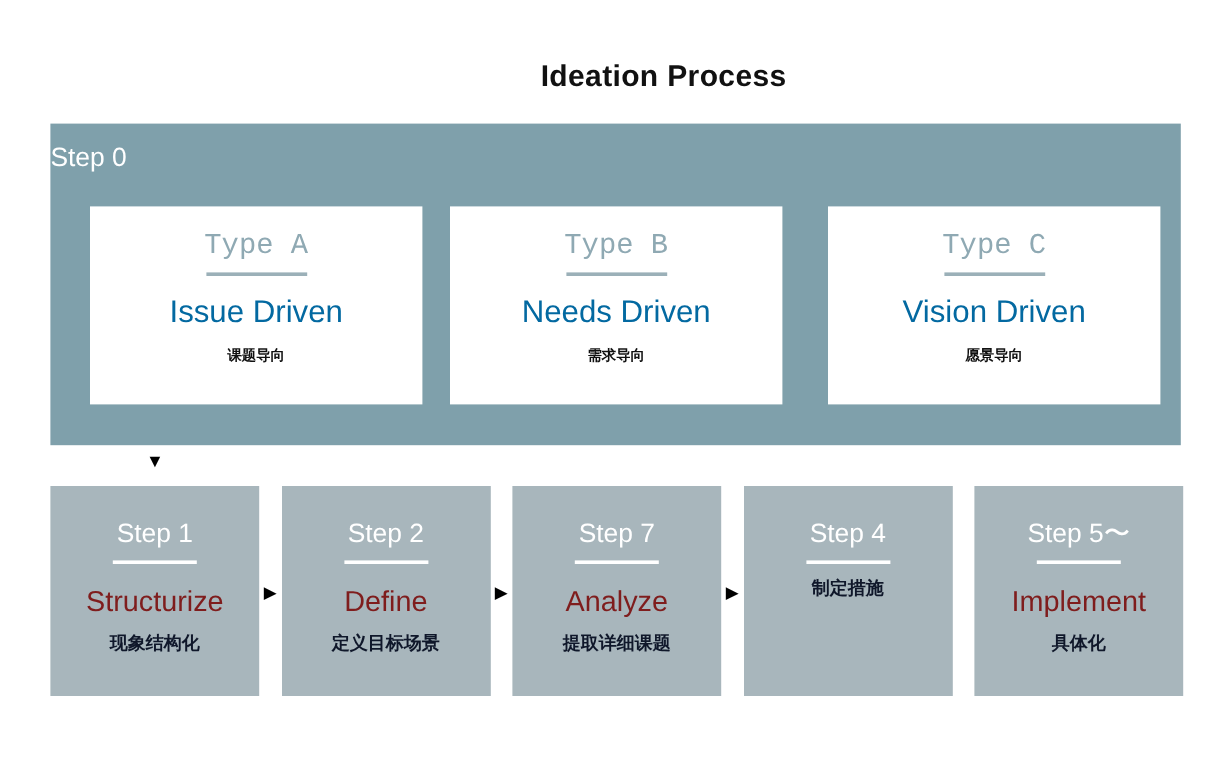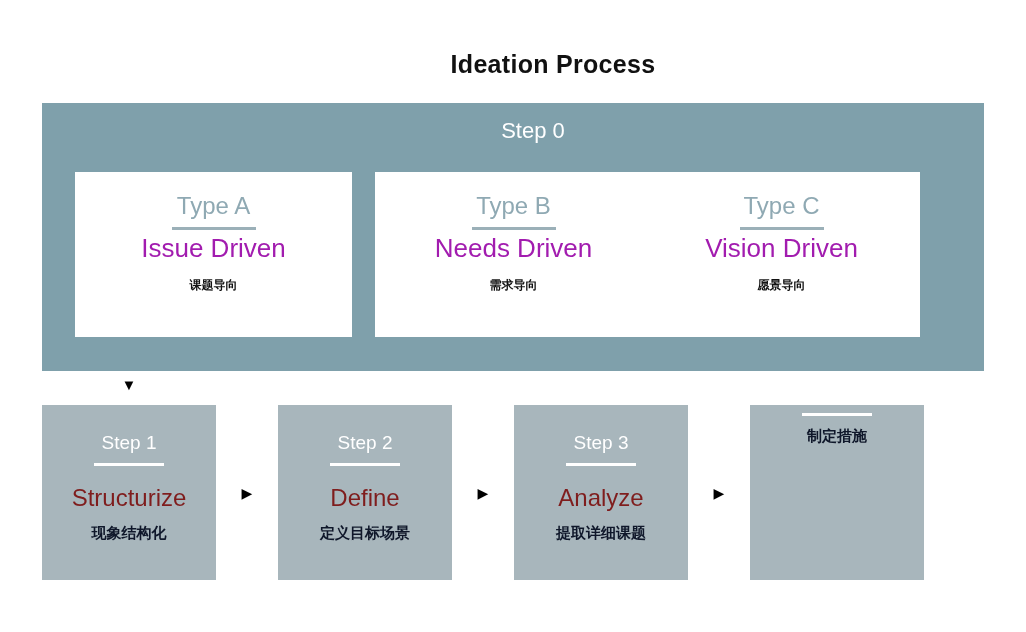--- a/index.html
+++ b/index.html
@@ -33,53 +33,53 @@
     top: 103px;
     width: 942px;
     height: 268px;
     background: #7FA0AB;
   }
   .band-label {
     position: absolute;
     top: 15px;
     left: 0;
     width: 100%;
-    text-align: center;
+    text-align: left;
     color: #ffffff;
     font-size: 22px;
     font-weight: 400;
-    margin-left: 20px;
   }
   .type-card {
     position: absolute;
     top: 69px;
     width: 277px;
     height: 165px;
     background: #ffffff;
     text-align: center;
   }
   .card-a { left: 33px; }
   .card-b { left: 333px; }
-  .card-c { left: 601px; }
+  .card-c { left: 648px; }
   .type-name {
     margin-top: 20px;
     font-size: 24px;
     color: #8FA9B3;
     line-height: 1.2;
+    font-family: Liberation Mono, monospace;
   }
   .type-underline {
     width: 84px;
     height: 3px;
     background: #9BB0B8;
     margin: 6px auto 0 auto;
   }
   .type-title {
-    margin-top: 3px;
+    margin-top: 14px;
     font-size: 26px;
-    color: #a21caf;
+    color: #0369a1;
     line-height: 1.2;
   }
   .type-sub {
     margin-top: 13px;
     font-size: 12px;
     font-weight: 700;
     color: #111111;
   }
   .down-arrow {
     position: absolute;
@@ -110,21 +110,21 @@
     align-items: center;
     justify-content: center;
   }
   .right-arrow {
     font-size: 14px;
     line-height: 1;
     color: #000000;
   }
   .step-label {
     margin-top: 26px;
-    font-size: 19px;
+    font-size: 22px;
     color: #ffffff;
     line-height: 1.25;
   }
   .step-underline {
     width: 70px;
     height: 3px;
     background: #ffffff;
     margin: 8px auto 0 auto;
   }
   .step-title {
@@ -192,32 +192,39 @@
       <div class="step-underline"></div>
       <div class="step-title">Define</div>
       <div class="step-sub">定义目标场景</div>
     </div>
 
     <div class="gap">
       <span class="right-arrow">▶</span>
     </div>
 
     <div class="step-box">
-      <div class="step-label">Step 3</div>
+      <div class="step-label">Step 7</div>
       <div class="step-underline"></div>
       <div class="step-title">Analyze</div>
       <div class="step-sub">提取详细课题</div>
     </div>
 
     <div class="gap">
       <span class="right-arrow">▶</span>
     </div>
 
     <div class="step-box">
+      <div class="step-label">Step 4</div>
       <div class="step-underline"></div>
       <div class="step-sub">制定措施</div>
     </div>
 
     <div class="gap"></div>
 
+    <div class="step-box">
+      <div class="step-label">Step 5〜</div>
+      <div class="step-underline"></div>
+      <div class="step-title">Implement</div>
+      <div class="step-sub">具体化</div>
+    </div>
 
   </div>
 </div>
 
 </body></html>

